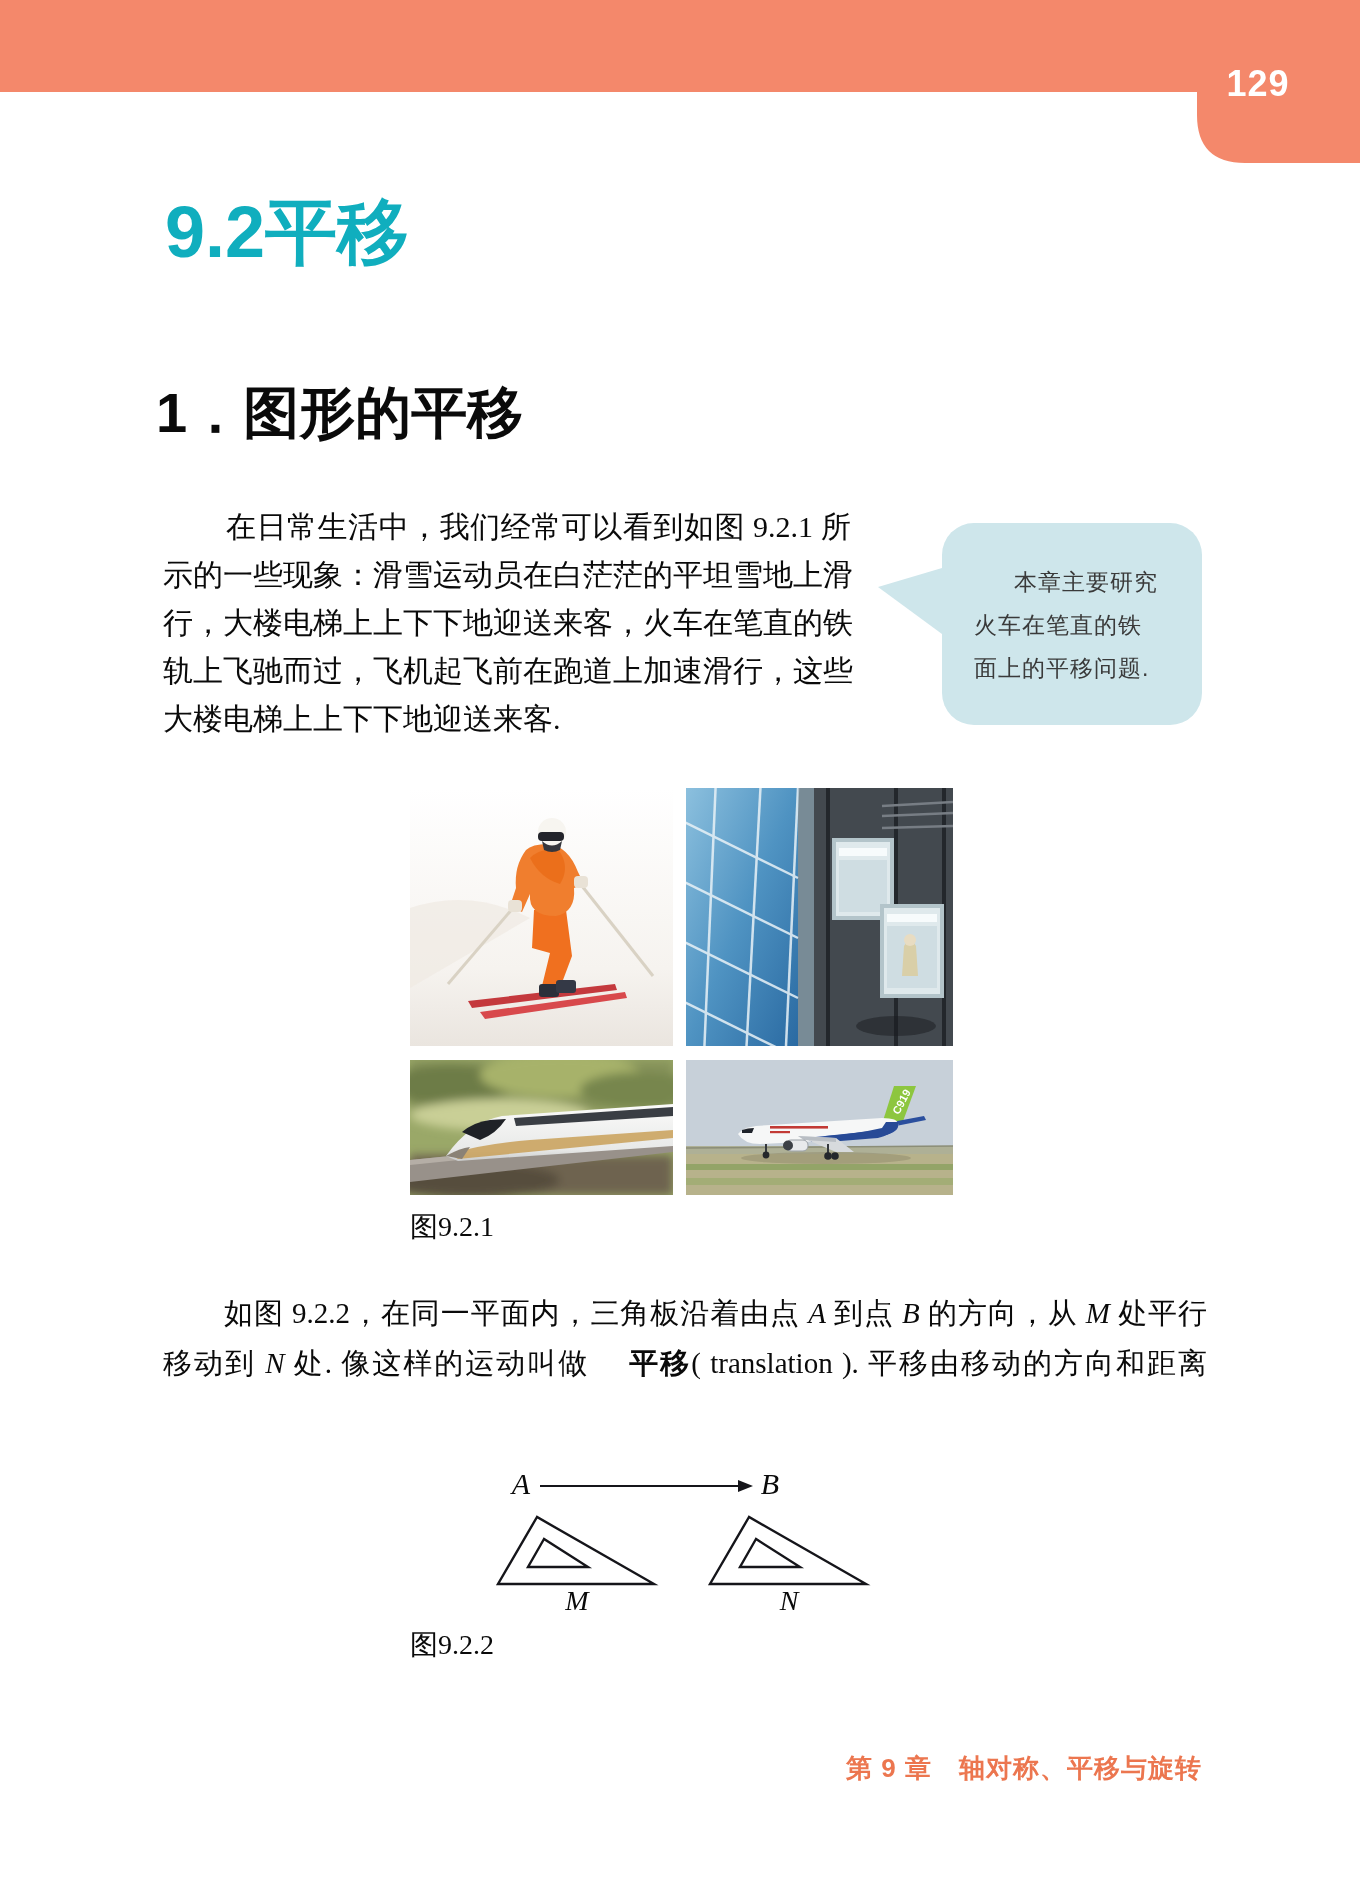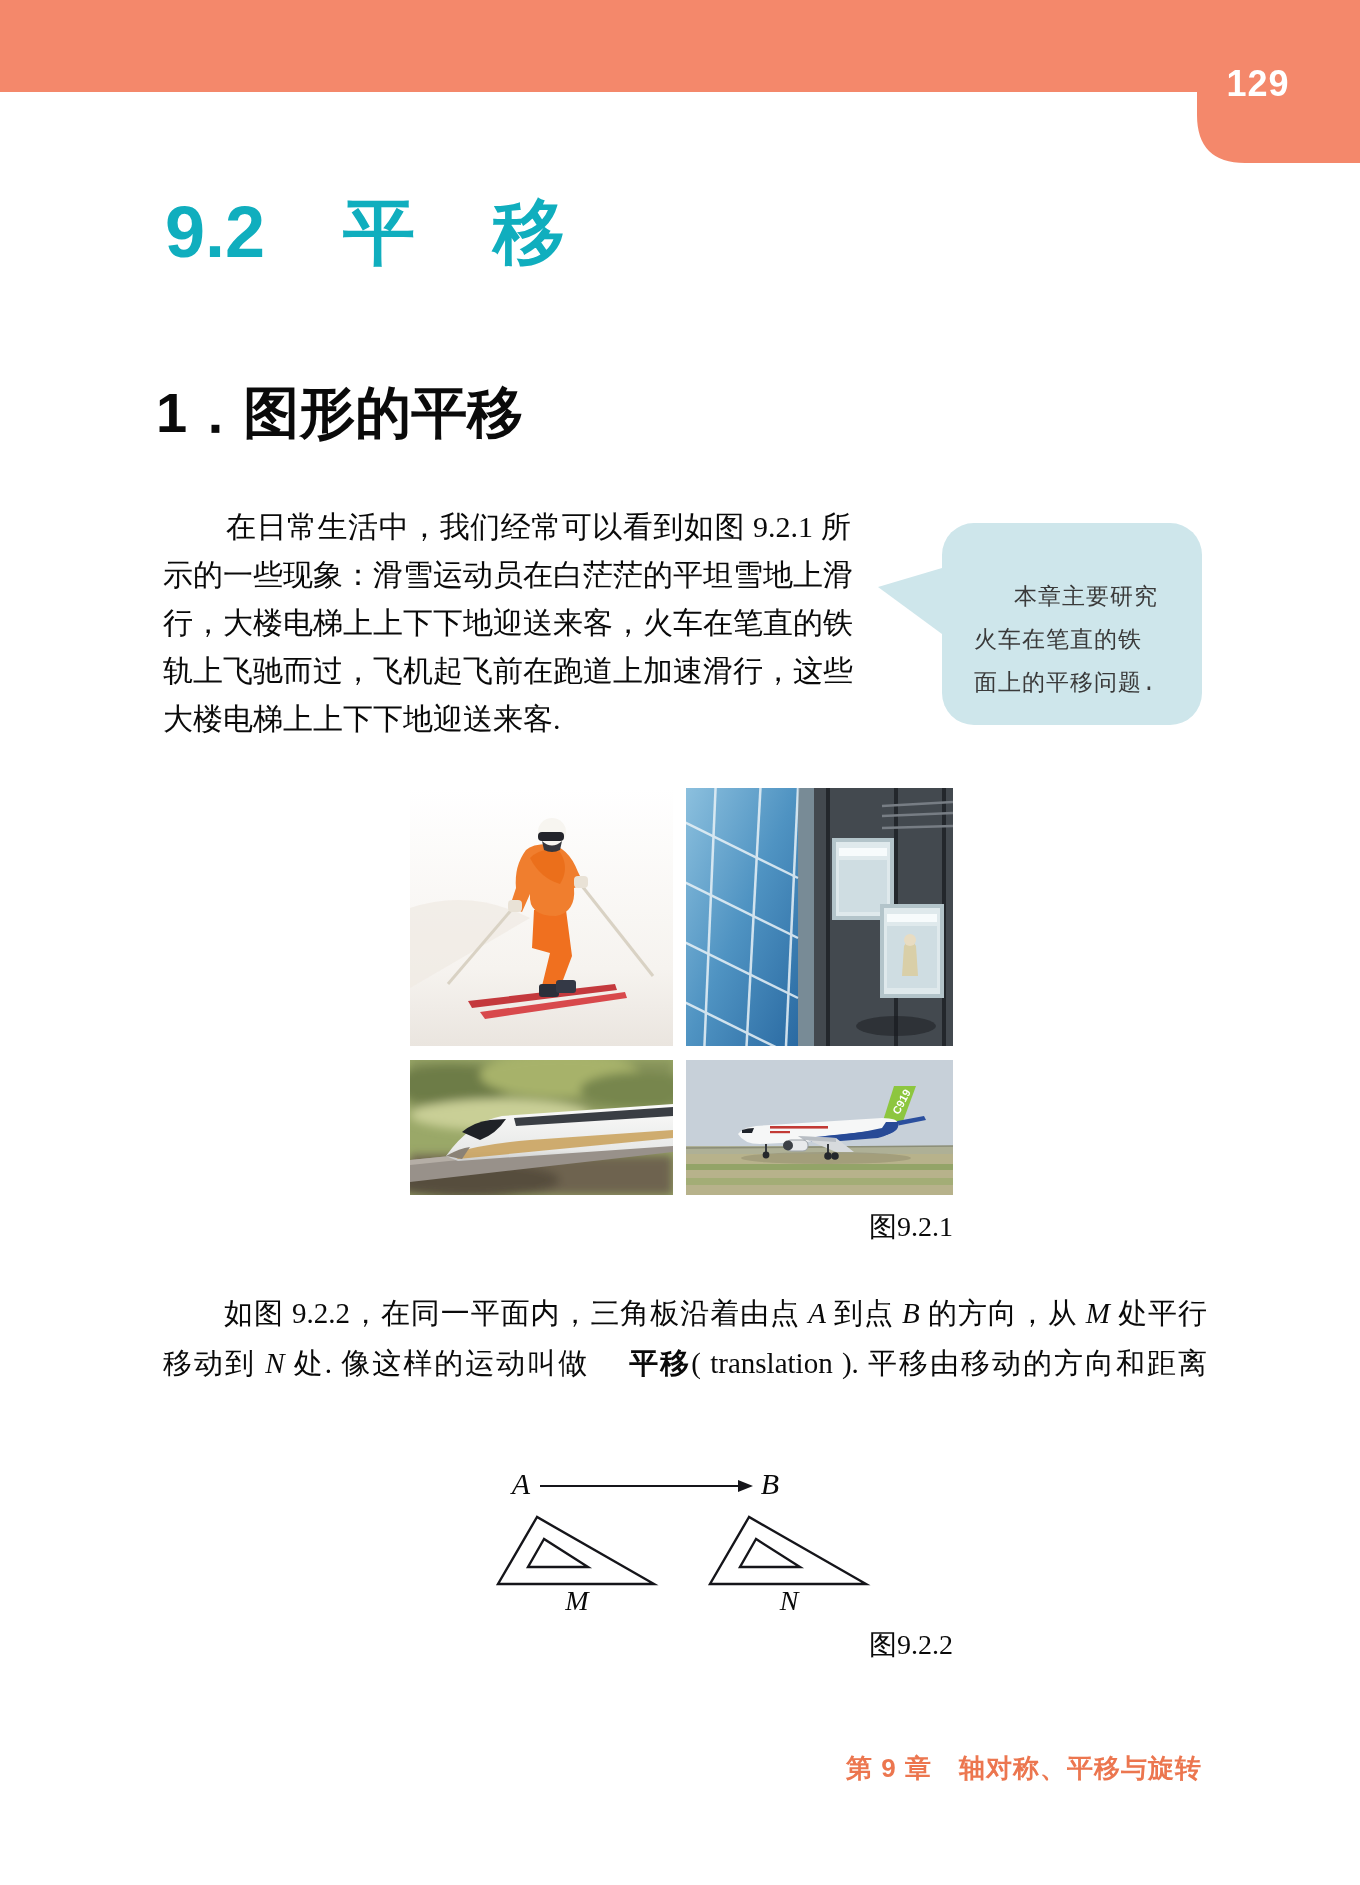--- a/index.html
+++ b/index.html
@@ -17,21 +17,21 @@
   
   .header-svg{position:absolute;left:0;top:0;width:1360px;height:163px;}
   .header-shape{fill:var(--accent-orange);}
   .page-number{
     position:absolute;left:1197px;top:64px;width:122px;text-align:center;
     font-family:"Liberation Sans",sans-serif;font-weight:bold;
     font-size:36px;line-height:40px;color:#fff;letter-spacing:1px;
   }
   
   .title{
-    position:absolute;left:165px;top:194px;display:flex;gap:78px;
+    position:absolute;left:165px;top:194px;display:flex;
     font-family:"Liberation Sans",sans-serif;font-weight:bold;
     font-size:72px;line-height:76px;color:var(--title-teal);
   }
   .heading1{
     position:absolute;left:156px;top:386px;
     font-family:"Liberation Sans",sans-serif;font-weight:bold;
     font-size:56px;line-height:54px;color:#0a0a0a;
   }
   
   .para{position:absolute;font-size:30px;color:#0a0a0a;}
@@ -40,36 +40,36 @@
   .indent1{padding-left:63px;}
   .para2{left:163px;top:1288px;width:1044px;font-size:29px;}
   .para2 .line{line-height:50px;}
   .para2 .indent1{padding-left:61px;}
   .it{font-style:italic;font-family:"Liberation Serif",serif;}
   .bd{font-weight:bold;font-family:"Liberation Sans",sans-serif;margin-left:40px;}
   
   .callout{
     position:absolute;left:942px;top:523px;width:260px;height:202px;
     background:var(--callout-bg);border-radius:32px;
-    padding:54px 24px 0 32px;
-    font-family:Liberation Mono, monospace;font-size:23px;color:#3a3a3a;
+    padding:38px 24px 0 32px;
+    font-family:Liberation Sans, sans-serif;font-size:23px;color:#3a3a3a;
   }
   .callout .cline{line-height:43px;white-space:nowrap;letter-spacing:1px;}
   .callout .cindent{padding-left:40px;}
   .callout-tail{position:absolute;left:878px;top:560px;width:66px;height:80px;}
   .callout-tail polygon{fill:var(--callout-bg);}
   
   .photo{position:absolute;overflow:hidden;}
   .photo svg{display:block;width:100%;height:100%;}
   .ph-skier{left:410px;top:788px;width:263px;height:258px;}
   .ph-elevator{left:686px;top:788px;width:267px;height:258px;}
   .ph-train{left:410px;top:1060px;width:263px;height:135px;}
   .ph-plane{left:686px;top:1060px;width:267px;height:135px;}
   .fig-caption{
-    position:absolute;left:410px;width:543px;text-align:right;
+    position:absolute;left:410px;width:543px;text-align:left;
     font-size:28px;line-height:30px;color:#0a0a0a;
   }
   .cap1{top:1212px;}
   .cap2{top:1630px;}
   
   .diagram{position:absolute;left:470px;top:1455px;width:440px;height:160px;}
   .diagram text{font-family:"Liberation Serif",serif;font-style:italic;fill:#0a0a0a;}
   .tri{fill:#fff;stroke:#15151a;stroke-width:2.4;stroke-linejoin:miter;}
   .arrow-line{stroke:#15151a;stroke-width:1.8;}
   

